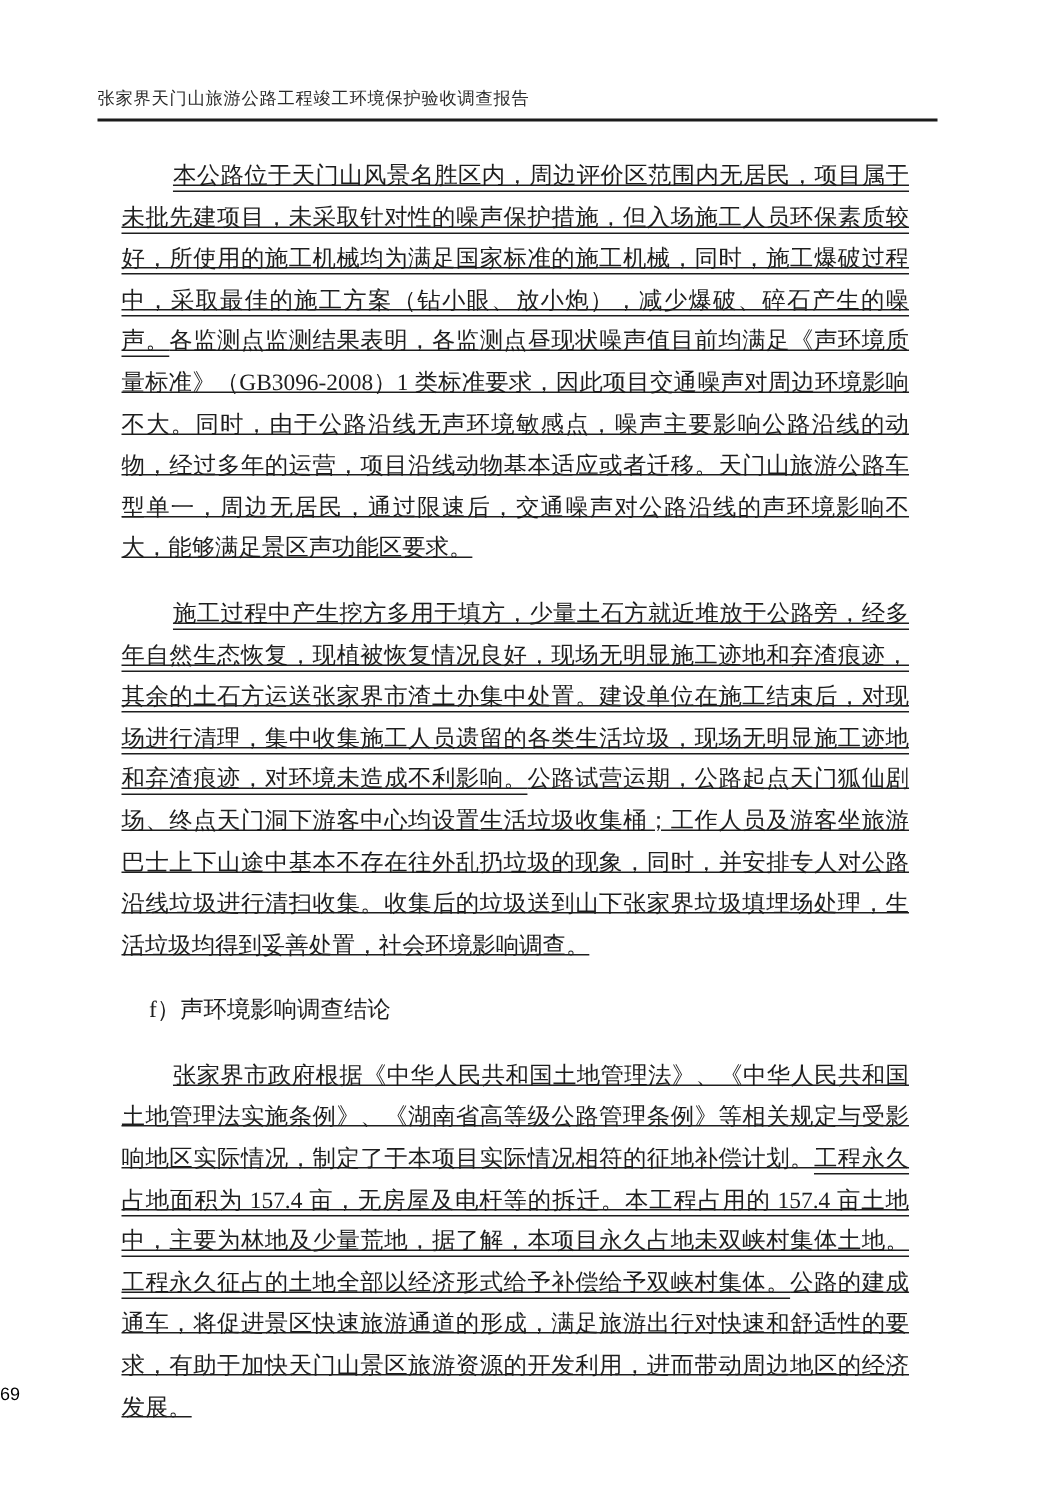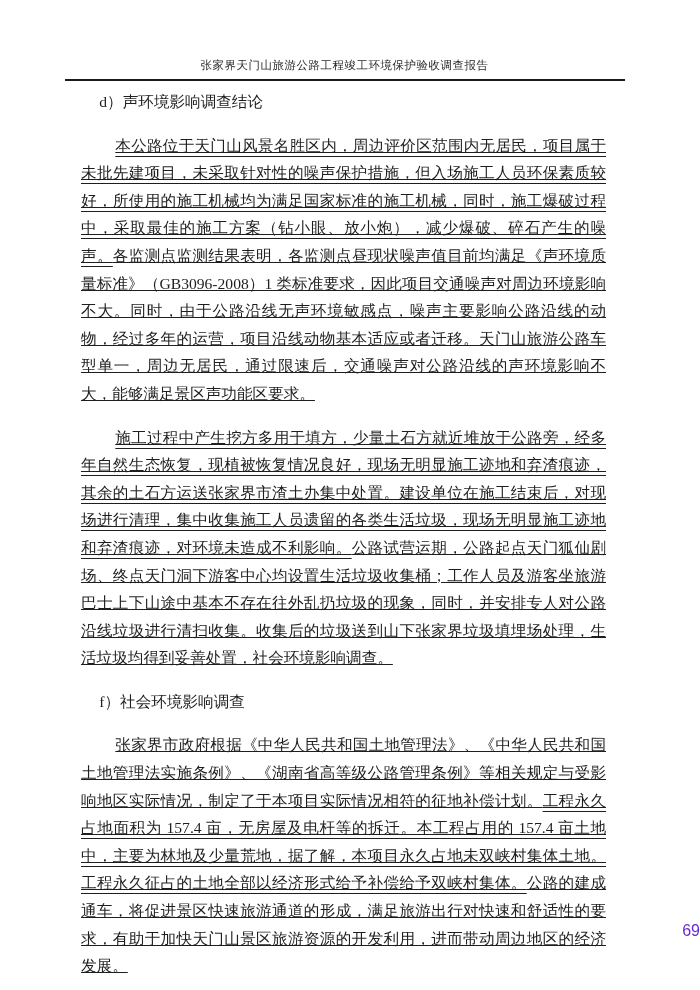--- a/index.html
+++ b/index.html
@@ -15,21 +15,21 @@
     overflow: hidden;
     font-family: "Liberation Serif", "DejaVu Serif", serif;
     color: #1e1e1e;
   }
   
   .header-title {
     position: absolute;
     top: 58px;
     left: 65px;
     right: 76px;
-    text-align: center;
+    text-align: left;
     font-size: 11.5px;
     letter-spacing: 0.5px;
     color: #2a2a2a;
     white-space: nowrap;
   }
   .header-rule {
     position: absolute;
     top: 79px;
     left: 65px;
     right: 75px;
@@ -66,38 +66,37 @@
     text-decoration-thickness: 1px;
     text-underline-offset: 4.5px;
     text-decoration-color: #1e1e1e;
   }
   
   .page-number {
     position: absolute;
     top: 922px;
     left: 0;
     width: 100%;
-    text-align: right;
+    text-align: left;
     font-family: "Liberation Sans", "DejaVu Sans", sans-serif;
-    font-size: 16px;
-    color: #6d28d9;
+    font-size: 12px;
+    color: #000000;
   }
 </style>
 </head>
 <body>
 
 <div class="page">
 
   <div class="header-title">张家界天门山旅游公路工程竣工环境保护验收调查报告</div>
 
   <div class="header-rule"></div>
 
   <div class="doc-body">
-      <div class="heading first">d）声环境影响调查结论</div>
       <p class="para"><span class="run u">本公路位于天门山风景名胜区内，周边评价区范围内无居民，项目属于未批先建项目，未采取针对性的噪声保护措施，但入场施工人员环保素质较好，所使用的施工机械均为满足国家标准的施工机械，同时，施工爆破过程中，采取最佳的施工方案（钻小眼、放小炮），减少爆破、碎石产生的噪声。</span><span class="run">各监测点监测结果表明，各监测点昼现状噪声值目前均满足《声环境质量标准》（GB3096-2008）1 类标准要求，因此项目交通噪声对周边环境影响不大。同时，由于公路沿线无声环境敏感点，噪声主要影响公路沿线的动物，经过多年的运营，项目沿线动物基本适应或者迁移。天门山旅游公路车型单一，周边无居民，通过限速后，交通噪声对公路沿线的声环境影响不大，能够满足景区声功能区要求。</span></p>
       <p class="para"><span class="run u">施工过程中产生挖方多用于填方，少量土石方就近堆放于公路旁，经多年自然生态恢复，现植被恢复情况良好，现场无明显施工迹地和弃渣痕迹，其余的土石方运送张家界市渣土办集中处置。建设单位在施工结束后，对现场进行清理，集中收集施工人员遗留的各类生活垃圾，现场无明显施工迹地和弃渣痕迹，对环境未造成不利影响。</span><span class="run">公路试营运期，公路起点天门狐仙剧场、终点天门洞下游客中心均设置生活垃圾收集桶；工作人员及游客坐旅游巴士上下山途中基本不存在往外乱扔垃圾的现象，同时，并安排专人对公路沿线垃圾进行清扫收集。收集后的垃圾送到山下张家界垃圾填埋场处理，生活垃圾均得到妥善处置，社会环境影响调查。</span></p>
-      <div class="heading">f）社会环境影响调查</div>
+      <div class="heading">f）声环境影响调查结论</div>
       <p class="para"><span class="run">张家界市政府根据《中华人民共和国土地管理法》、《中华人民共和国土地管理法实施条例》、《湖南省高等级公路管理条例》等相关规定与受影响地区实际情况，制定了于本项目实际情况相符的征地补偿计划。</span><span class="run u">工程永久占地面积为 157.4 亩，无房屋及电杆等的拆迁。本工程占用的 157.4 亩土地中，主要为林地及少量荒地，据了解，本项目永久占地未双峡村集体土地。工程永久征占的土地全部以经济形式给予补偿给予双峡村集体。</span><span class="run">公路的建成通车，将促进景区快速旅游通道的形成，满足旅游出行对快速和舒适性的要求，有助于加快天门山景区旅游资源的开发利用，进而带动周边地区的经济发展。</span></p>
     </div>
 
   <div class="page-number">69</div>
 
 </div>
 
 </body></html>

